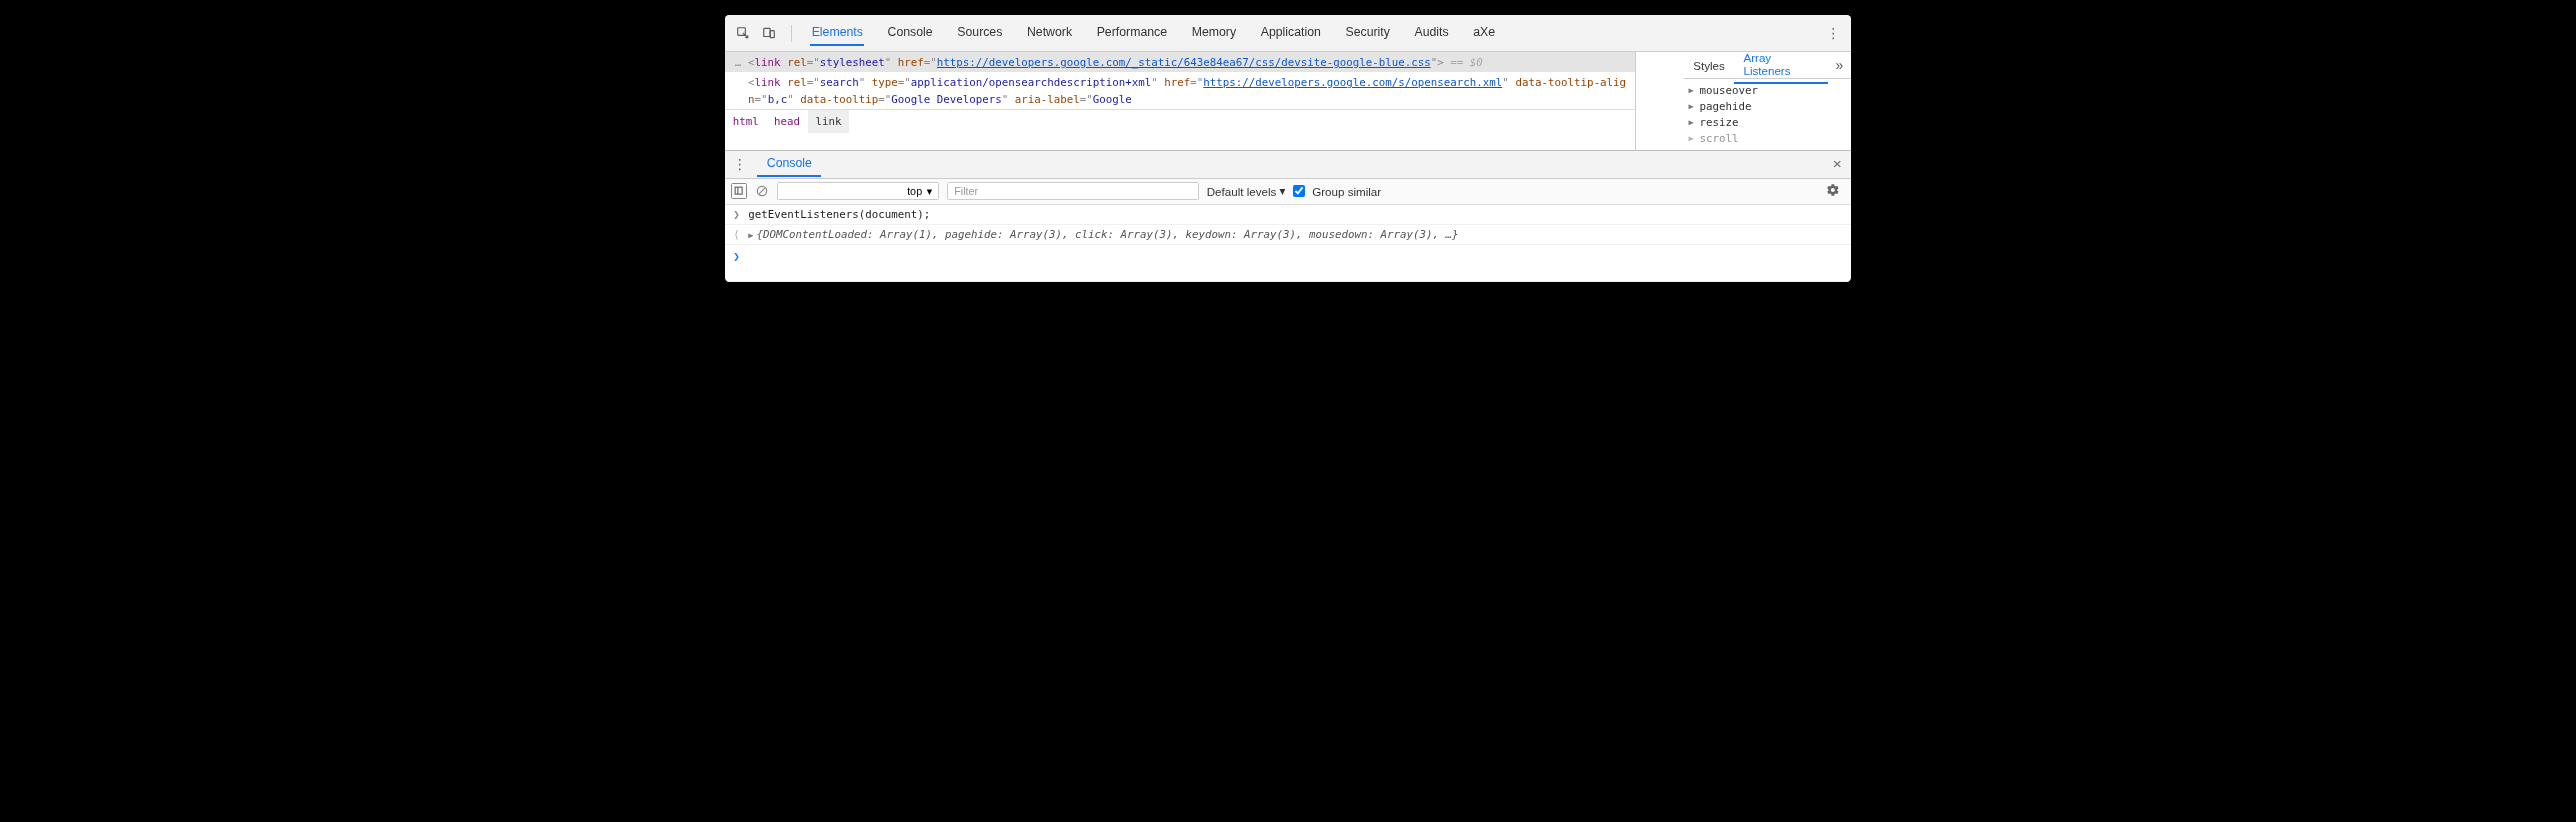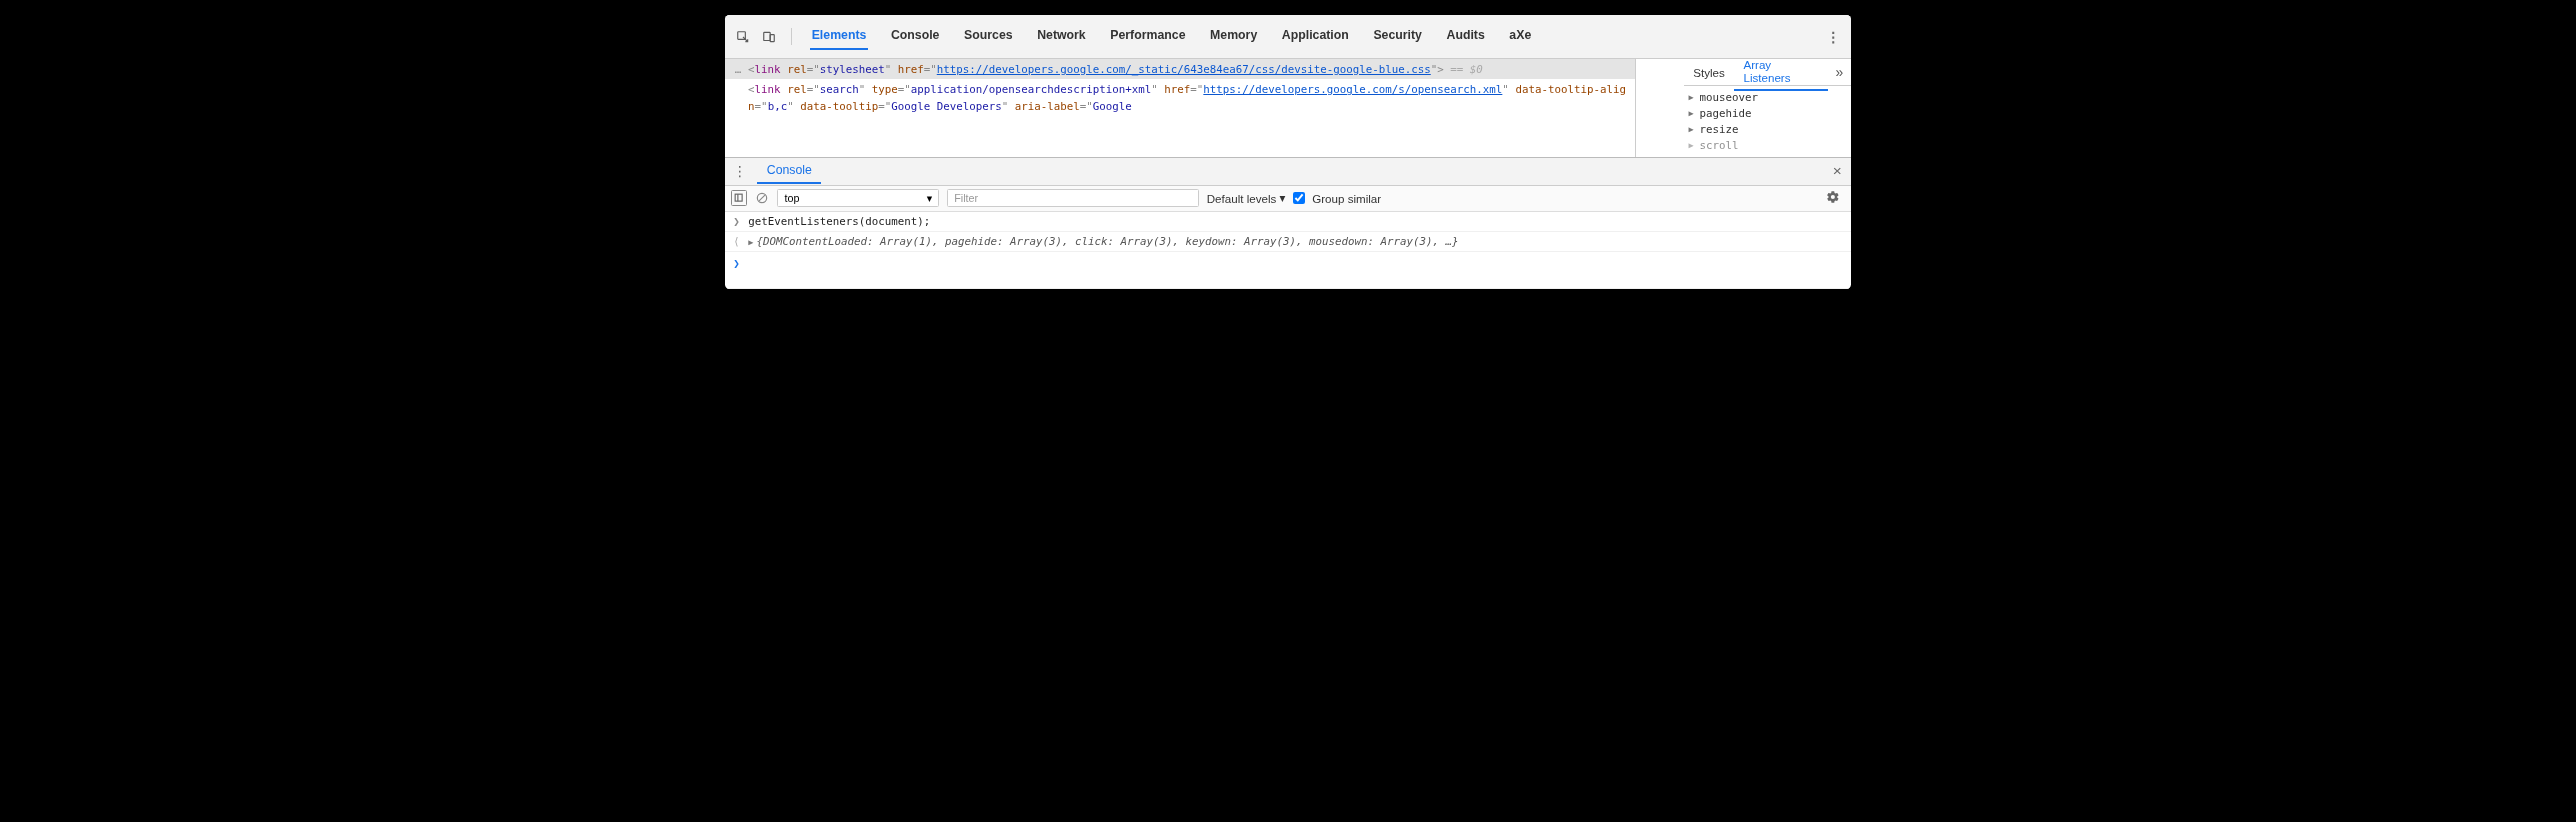--- a/index.html
+++ b/index.html
@@ -27,23 +27,22 @@
     align-items: center;
     position: relative;
   }
   .traffic { display:flex; gap:6.2px; position:absolute; left:7.7px; }
   .dot { width:9.3px; height:9.3px; border-radius:50%; }
   .dot.close { background:#ff5f57; border:0.8px solid #e0443e; }
   .dot.min { background:#ffbd2e; border:0.8px solid #dea123; }
   .dot.max { background:#28c940; border:0.8px solid #1aab29; }
   .titlebar-text { flex:1; text-align:center; font-size:10px; color:#4a4a4a; }
   .tabstrip {
-    display:flex; align-items:center; height:44px; border-bottom:0.8px solid #ccc;
+    display:flex; align-items:center; height:37px; border-bottom:0.8px solid #ccc;
     background:#f3f3f3;
-    font-weight:bold;
   }
   .tabstrip .lefticons { display:flex; align-items:center; gap:0; padding:0 4.6px; }
   .iconbtn { width:26px; height:26px; display:flex; align-items:center; justify-content:center; color:#5a5a5a; cursor:pointer; }
   .divider { width:0.8px; height:17px; background:#ccc; margin:0 4.6px; }
   .tabs { display:flex; gap:21.6px; padding-left:14px; font-size:12.3px; color:#333; }
   .tab { padding:4.6px 1.5px 5.4px 1.5px; cursor:pointer; }
   .tab.active { color:#1a73e8; border-bottom:2.3px solid #1a73e8; }
   .tabstrip .spacer { flex:1; }
   .kebab { font-size:14px; color:#666; padding:0 10.8px; cursor:pointer; }
 
@@ -78,21 +77,21 @@
 
   .drawer { border-top:0.8px solid #bbb; }
   .drawer-tabs { display:flex; align-items:center; height:28px; background:#f3f3f3; border-bottom:0.8px solid #ccc; }
   .drawer-tabs .dtab { font-size:12.3px; padding:4.6px 9.3px 4.6px 9.3px; margin-left:3.1px; color:#1a73e8; border-bottom:2.3px solid #1a73e8; cursor:pointer; }
   .drawer-tabs .spacer { flex:1; }
   .drawer-tabs .close { font-size:15.4px; color:#666; padding:0 9.3px; cursor:pointer; }
 
   .console-toolbar { display:flex; align-items:center; gap:7.7px; height:26px; padding:0 6.2px; border-bottom:0.8px solid #ddd; background:#fafafa; }
   .sq { width:15.4px; height:15.4px; border:0.8px solid #888; display:flex; align-items:center; justify-content:center; color:#555; cursor:pointer; border-radius:1.5px; }
   .nosign { width:15.4px; height:15.4px; color:#888; cursor:pointer; display:flex; align-items:center; justify-content:center; }
-  .ctx { display:flex; align-items:center; gap:4.6px; border:0.8px solid #ccc; background:#fff; height:18.5px; padding:0 6.2px; min-width:162px; border-radius:1.5px; justify-content:space-between; cursor:pointer; font-size:10.8px; }
+  .ctx { display:flex; align-items:center; gap:4.6px; border:0.8px solid #ccc; background:#fff; height:18.5px; padding:0 6.2px; min-width:162px; border-radius:1.5px; justify-content:flex-end; cursor:pointer; font-size:10.8px; }
   .filter { border:0.8px solid #ccc; background:#fff; height:18.5px; width:252px; padding:0 6.2px; font-size:10.8px; font-family:inherit; color:#333; border-radius:1.5px; }
   .filter::placeholder { color:#999; }
   .levels { display:flex; align-items:center; gap:3.1px; font-size:11.6px; color:#333; cursor:pointer; }
   .chk { width:11.6px; height:11.6px; }
   .gear { color:#666; cursor:pointer; padding:0 4.6px; font-size:14px; }
 
   .console-body { font-family: Menlo, Consolas, monospace; font-size:10.8px; }
   .cline { display:flex; align-items:flex-start; padding:3.1px 6.2px; border-bottom:0.8px solid #f0f0f0; gap:6.2px; }
   .cgutter { width:10.8px; flex-shrink:0; color:#888; text-align:center; }
   .cblue { color:#1a73e8; }
@@ -158,20 +157,25 @@
           <span class="punct">&lt;</span><span class="tagname">link</span>
           <span class="attrname">rel</span><span class="punct">="</span><span class="attrval">search</span><span class="punct">"</span>
           <span class="attrname">type</span><span class="punct">="</span><span class="attrval">application/opensearchdescription+xml</span><span class="punct">"</span>
           <span class="attrname">href</span><span class="punct">="</span><span class="url">https://developers.google.com/s/opensearch.xml</span><span class="punct">"</span>
           <span class="attrname">data-tooltip-align</span><span class="punct">="</span><span class="attrval">b,c</span><span class="punct">"</span>
           <span class="attrname">data-tooltip</span><span class="punct">="</span><span class="attrval">Google Developers</span><span class="punct">"</span>
           <span class="attrname">aria-label</span><span class="punct">="</span><span class="attrval">Google</span>
         </div>
       </div>
 
+      <div class="breadcrumb">
+        <span>html</span>
+        <span>head</span>
+        <span class="sel">link</span>
+      </div>
     </div>
 
     <div class="sidepane">
       <div class="side-tabs">
         <div class="side-tab">Styles</div>
         <div class="side-tab active">Array Listeners</div>
         <div style="flex:1"></div>
         <div class="side-more">»</div>
       </div>
       <div class="listeners">

